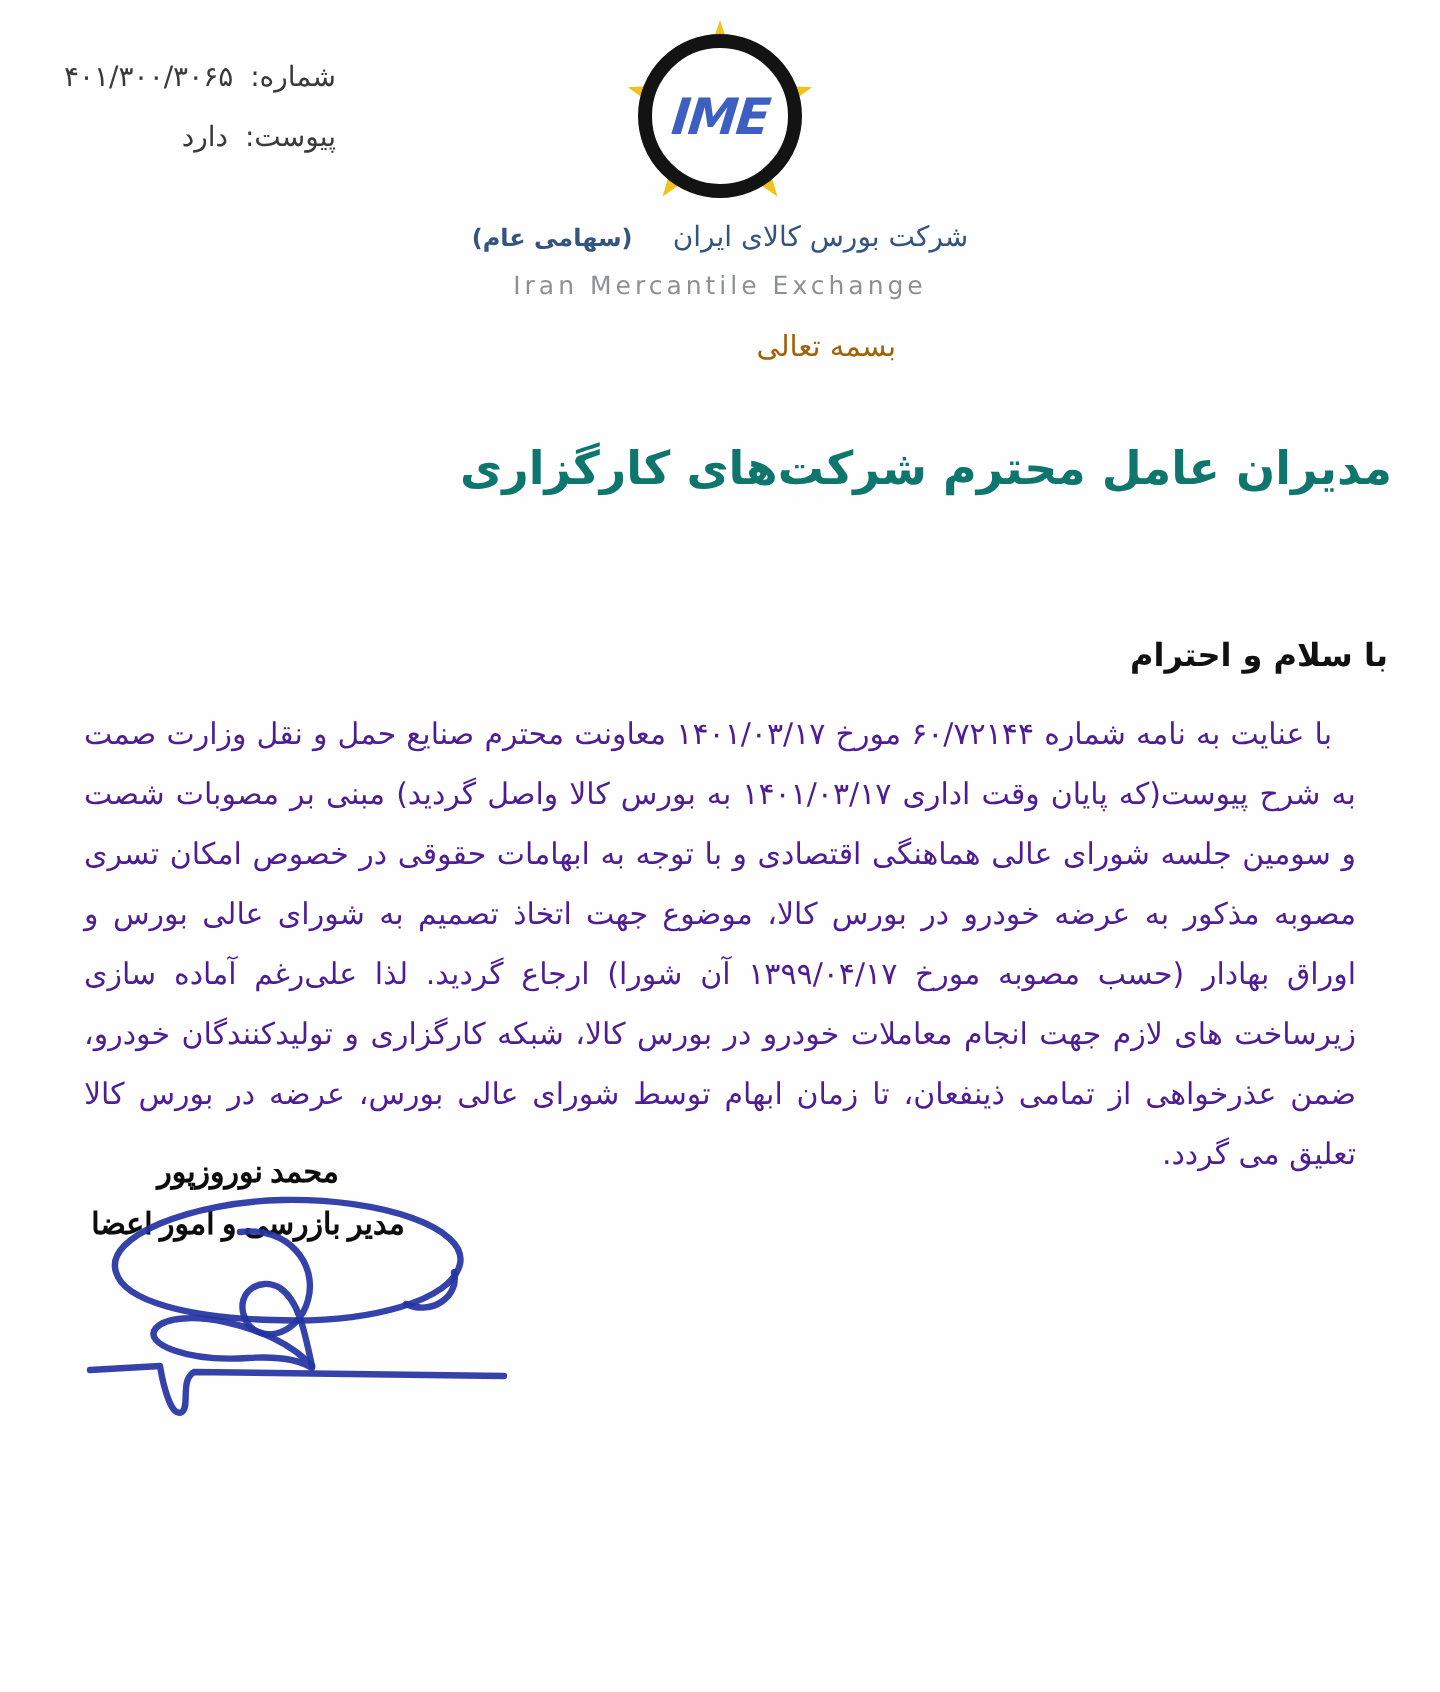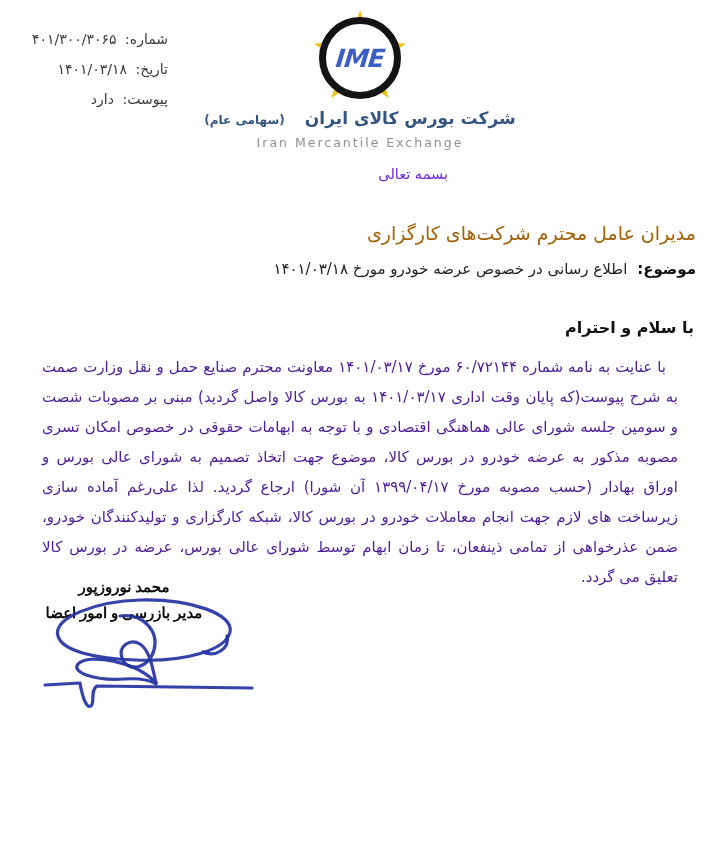--- a/index.html
+++ b/index.html
@@ -32,29 +32,29 @@
     box-sizing:border-box;border:7px solid #131313;border-radius:50%;
     background:#ffffff;display:flex;align-items:center;justify-content:center;
   }
   .logo-monogram{
     font-size:25px;font-weight:bold;font-style:italic;
     color:#3c5fc1;letter-spacing:-1px;transform:skewX(-6deg);
     font-family:"DejaVu Sans",sans-serif;
   }
   
   .company-fa{position:absolute;top:108px;left:0;right:0;text-align:center;color:#33557f;}
-  .company-fa .name{font-weight:bold;font-size:17px;}
+  .company-fa .name{font-weight:normal;font-size:14px;}
   .company-fa .type{font-size:12px;margin-right:15px;font-weight:bold;}
   .company-en{
     position:absolute;top:135px;left:0;right:0;text-align:center;
     direction:ltr;font-size:12.5px;letter-spacing:2px;color:#8d9196;
   }
   
-  .besmeleh{position:absolute;top:166px;right:272px;font-size:14.5px;color:#6d28d9;}
-  .addressee{position:absolute;top:222px;right:24px;font-size:19px;font-weight:normal;color:#a16207;}
+  .besmeleh{position:absolute;top:166px;right:272px;font-size:14.5px;color:#a16207;}
+  .addressee{position:absolute;top:222px;right:24px;font-size:23px;font-weight:bold;color:#0f766e;}
   .subject{position:absolute;top:260px;right:24px;font-size:15px;color:#222;}
   .subject-label{font-weight:bold;color:#111;}
   .subject-text{margin-right:5px;}
   .salutation{position:absolute;top:318px;right:26px;font-size:16px;font-weight:bold;color:#111;}
   .body-text{
     position:absolute;top:336px;right:26px;left:26px;margin:16px;
     font-size:15px;line-height:30px;color:#4c1d95;
     text-align:justify;text-indent:12px;
   }
   
@@ -70,24 +70,20 @@
 <body>
 
 <div class="page">
 
   <div class="meta">
     <div class="meta-row">
       <span class="meta-label">شماره:</span>
       <span class="meta-value">۴۰۱/۳۰۰/۳۰۶۵</span>
     </div>
     <div class="meta-row">
-      <span class="meta-label">تاریخ:</span>
-      <span class="meta-value">۱۴۰۱/۰۳/۱۸</span>
-    </div>
-    <div class="meta-row">
       <span class="meta-label">پیوست:</span>
       <span class="meta-value">دارد</span>
     </div>
   </div>
 
   <div class="logo">
     <div class="logo-star"></div>
     <div class="logo-ring">
       <span class="logo-monogram">IME</span>
     </div>
@@ -96,24 +92,20 @@
   <div class="company-fa">
     <span class="name">شرکت بورس کالای ایران</span>
     <span class="type">(سهامی عام)</span>
   </div>
   <div class="company-en">Iran Mercantile Exchange</div>
 
   <div class="besmeleh">بسمه تعالی</div>
 
   <div class="addressee">مدیران عامل محترم شرکت‌های کارگزاری</div>
 
-  <div class="subject">
-    <span class="subject-label">موضوع:</span>
-    <span class="subject-text">اطلاع رسانی در خصوص عرضه خودرو مورخ ۱۴۰۱/۰۳/۱۸</span>
-  </div>
 
   <div class="salutation">با سلام و احترام</div>
 
   <p class="body-text">با عنایت به نامه شماره ۶۰/۷۲۱۴۴ مورخ ۱۴۰۱/۰۳/۱۷ معاونت محترم صنایع حمل و نقل وزارت صمت به شرح پیوست(که پایان وقت اداری ۱۴۰۱/۰۳/۱۷ به بورس کالا واصل گردید) مبنی بر مصوبات شصت و سومین جلسه شورای عالی هماهنگی اقتصادی و با توجه به ابهامات حقوقی در خصوص امکان تسری مصوبه مذکور به عرضه خودرو در بورس کالا، موضوع جهت اتخاذ تصمیم به شورای عالی بورس و اوراق بهادار (حسب مصوبه مورخ ۱۳۹۹/۰۴/۱۷ آن شورا) ارجاع گردید. لذا علی‌رغم آماده سازی زیرساخت های لازم جهت انجام معاملات خودرو در بورس کالا، شبکه کارگزاری و تولیدکنندگان خودرو، ضمن عذرخواهی از تمامی ذینفعان، تا زمان ابهام توسط شورای عالی بورس، عرضه در بورس کالا تعلیق می گردد.</p>
 
   <div class="sig-block">
     <div class="sig-name">محمد نوروزپور</div>
     <div class="sig-title">مدیر بازرسی و امور اعضا</div>
   </div>
 

